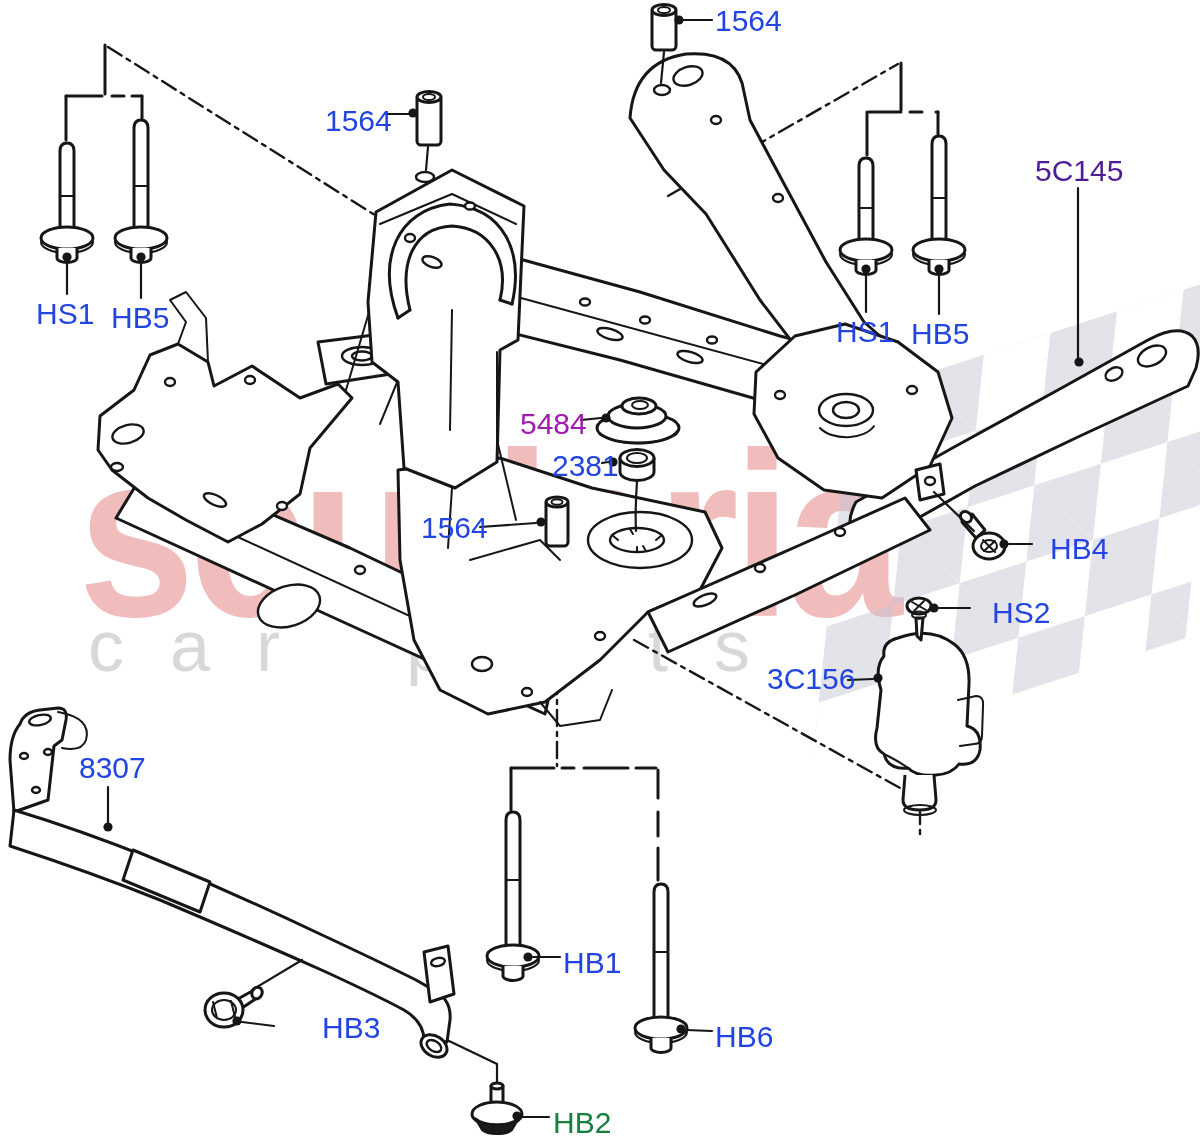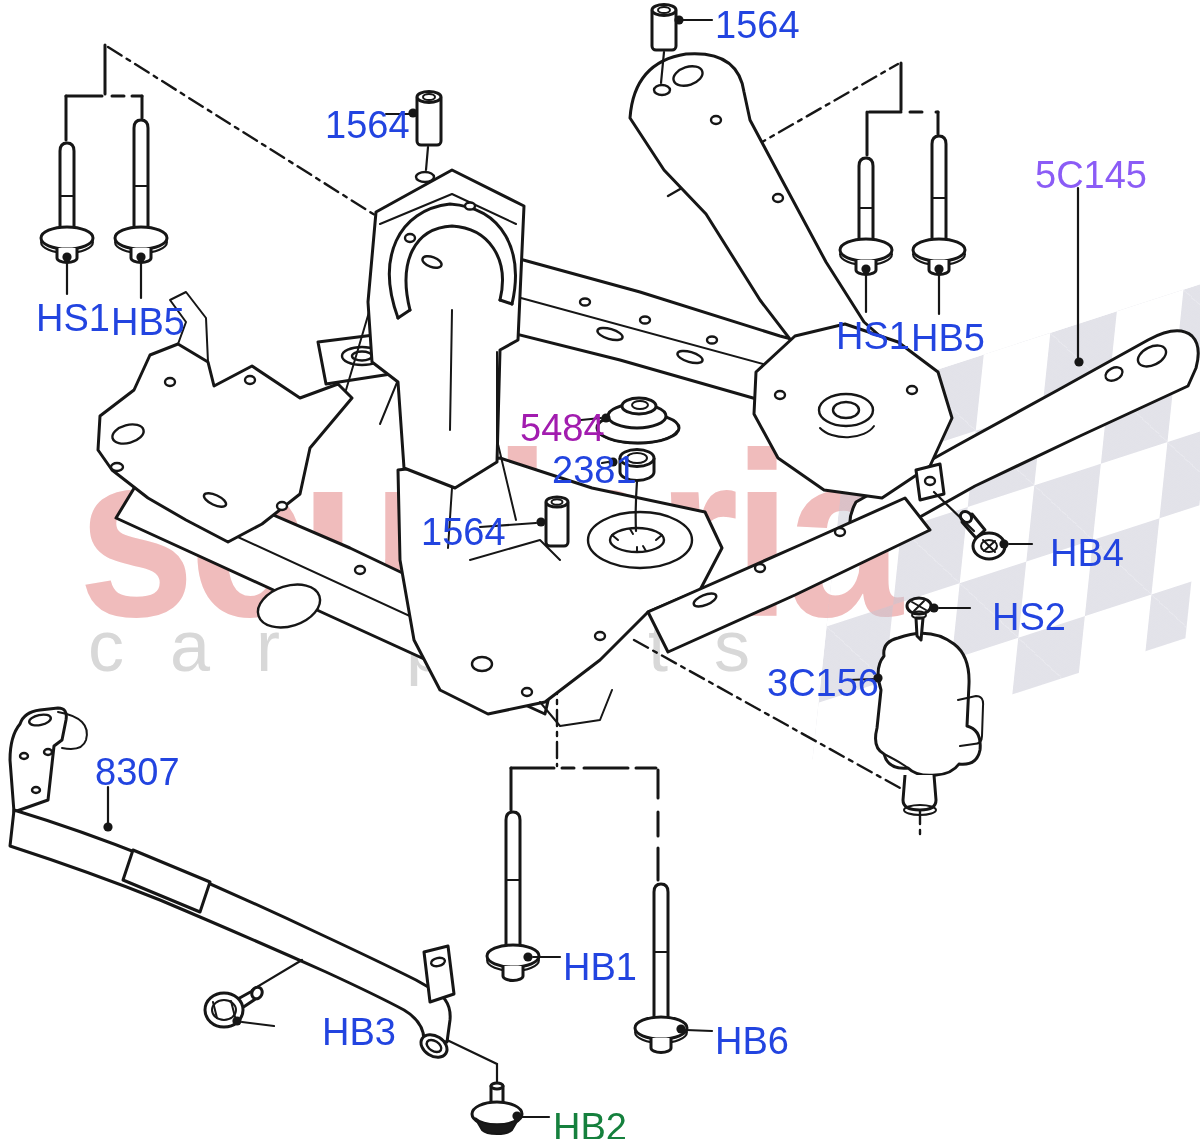--- a/index.html
+++ b/index.html
@@ -19,21 +19,21 @@
     transform:rotate(-18deg) skewX(-24deg);}
   svg{position:absolute;left:0;top:0;}
   svg *{vector-effect:non-scaling-stroke;}
   .ln{fill:none;stroke:#161616;stroke-width:3;stroke-linejoin:round;stroke-linecap:round;}
   .wf{fill:#ffffff;stroke:#161616;stroke-width:3;stroke-linejoin:round;}
   .thin{fill:none;stroke:#161616;stroke-width:2;stroke-linejoin:round;stroke-linecap:round;}
   .hole{fill:#ffffff;stroke:#161616;stroke-width:2.4;}
   .lead{fill:none;stroke:#161616;stroke-width:2.2;stroke-linecap:round;}
   .dd{fill:none;stroke:#161616;stroke-width:2.4;stroke-dasharray:16 6 4 6;stroke-linecap:round;}
   .dot{fill:#161616;stroke:none;}
-  .callout{position:absolute;font-size:38px;line-height:1;white-space:nowrap;cursor:pointer;}
+  .callout{position:absolute;font-size:30px;line-height:1;white-space:nowrap;cursor:pointer;}
 </style>
 </head>
 <body>
 
 <div id="stage">
 
   <div class="wm-brand" style="color: rgb(240, 188, 188);">scuderia</div>
   <div class="wm-sub" style="color: rgb(216, 216, 216);">car parts</div>
   <div class="wm-flag"></div>
 
@@ -311,25 +311,25 @@
         <circle class="dot" cx="517" cy="1116" r="4.6"></circle>
     </g>
   </svg>
 
   <div class="callout" style="left: 715px; top: 6px; color: rgb(34, 68, 224);">1564</div>
   <div class="callout" style="left: 325px; top: 106px; color: rgb(34, 68, 224);">1564</div>
   <div class="callout" style="left: 36px; top: 299px; color: rgb(34, 68, 224);">HS1</div>
   <div class="callout" style="left: 111px; top: 303px; color: rgb(34, 68, 224);">HB5</div>
   <div class="callout" style="left: 836px; top: 317px; color: rgb(34, 68, 224);">HS1</div>
   <div class="callout" style="left: 911px; top: 319px; color: rgb(34, 68, 224);">HB5</div>
-  <div class="callout" style="left: 1035px; top: 156px; color: #8b5cf6;">5C145</div>
+  <div class="callout" style="left: 1035px; top: 156px; color: #4c1d95;">5C145</div>
   <div class="callout" style="left: 520px; top: 409px; color: #a21caf;">5484</div>
   <div class="callout" style="left: 546px; top: 451px; color: rgb(34, 68, 224); margin-left: 6px;">2381</div>
   <div class="callout" style="left: 421px; top: 513px; color: rgb(34, 68, 224);">1564</div>
   <div class="callout" style="left: 1050px; top: 534px; color: rgb(34, 68, 224);">HB4</div>
   <div class="callout" style="left: 973px; top: 598px; color: rgb(34, 68, 224); margin-left: 19px;">HS2</div>
   <div class="callout" style="left: 767px; top: 664px; color: rgb(34, 68, 224);">3C156</div>
-  <div class="callout" style="left: 79px; top: 753px; color: rgb(34, 68, 224); margin-left: 16px;">8307</div>
+  <div class="callout" style="left: 79px; top: 753px; color: rgb(34, 68, 224);">8307</div>
   <div class="callout" style="left: 563px; top: 948px; color: rgb(34, 68, 224); text-align: center;">HB1</div>
   <div class="callout" style="left: 715px; top: 1022px; color: rgb(34, 68, 224);">HB6</div>
   <div class="callout" style="left: 277px; top: 1013px; color: rgb(34, 68, 224); margin-left: 45px;">HB3</div>
   <div class="callout" style="left: 553px; top: 1108px; color: #15803d;">HB2</div>
 </div>
 
 </body></html>

